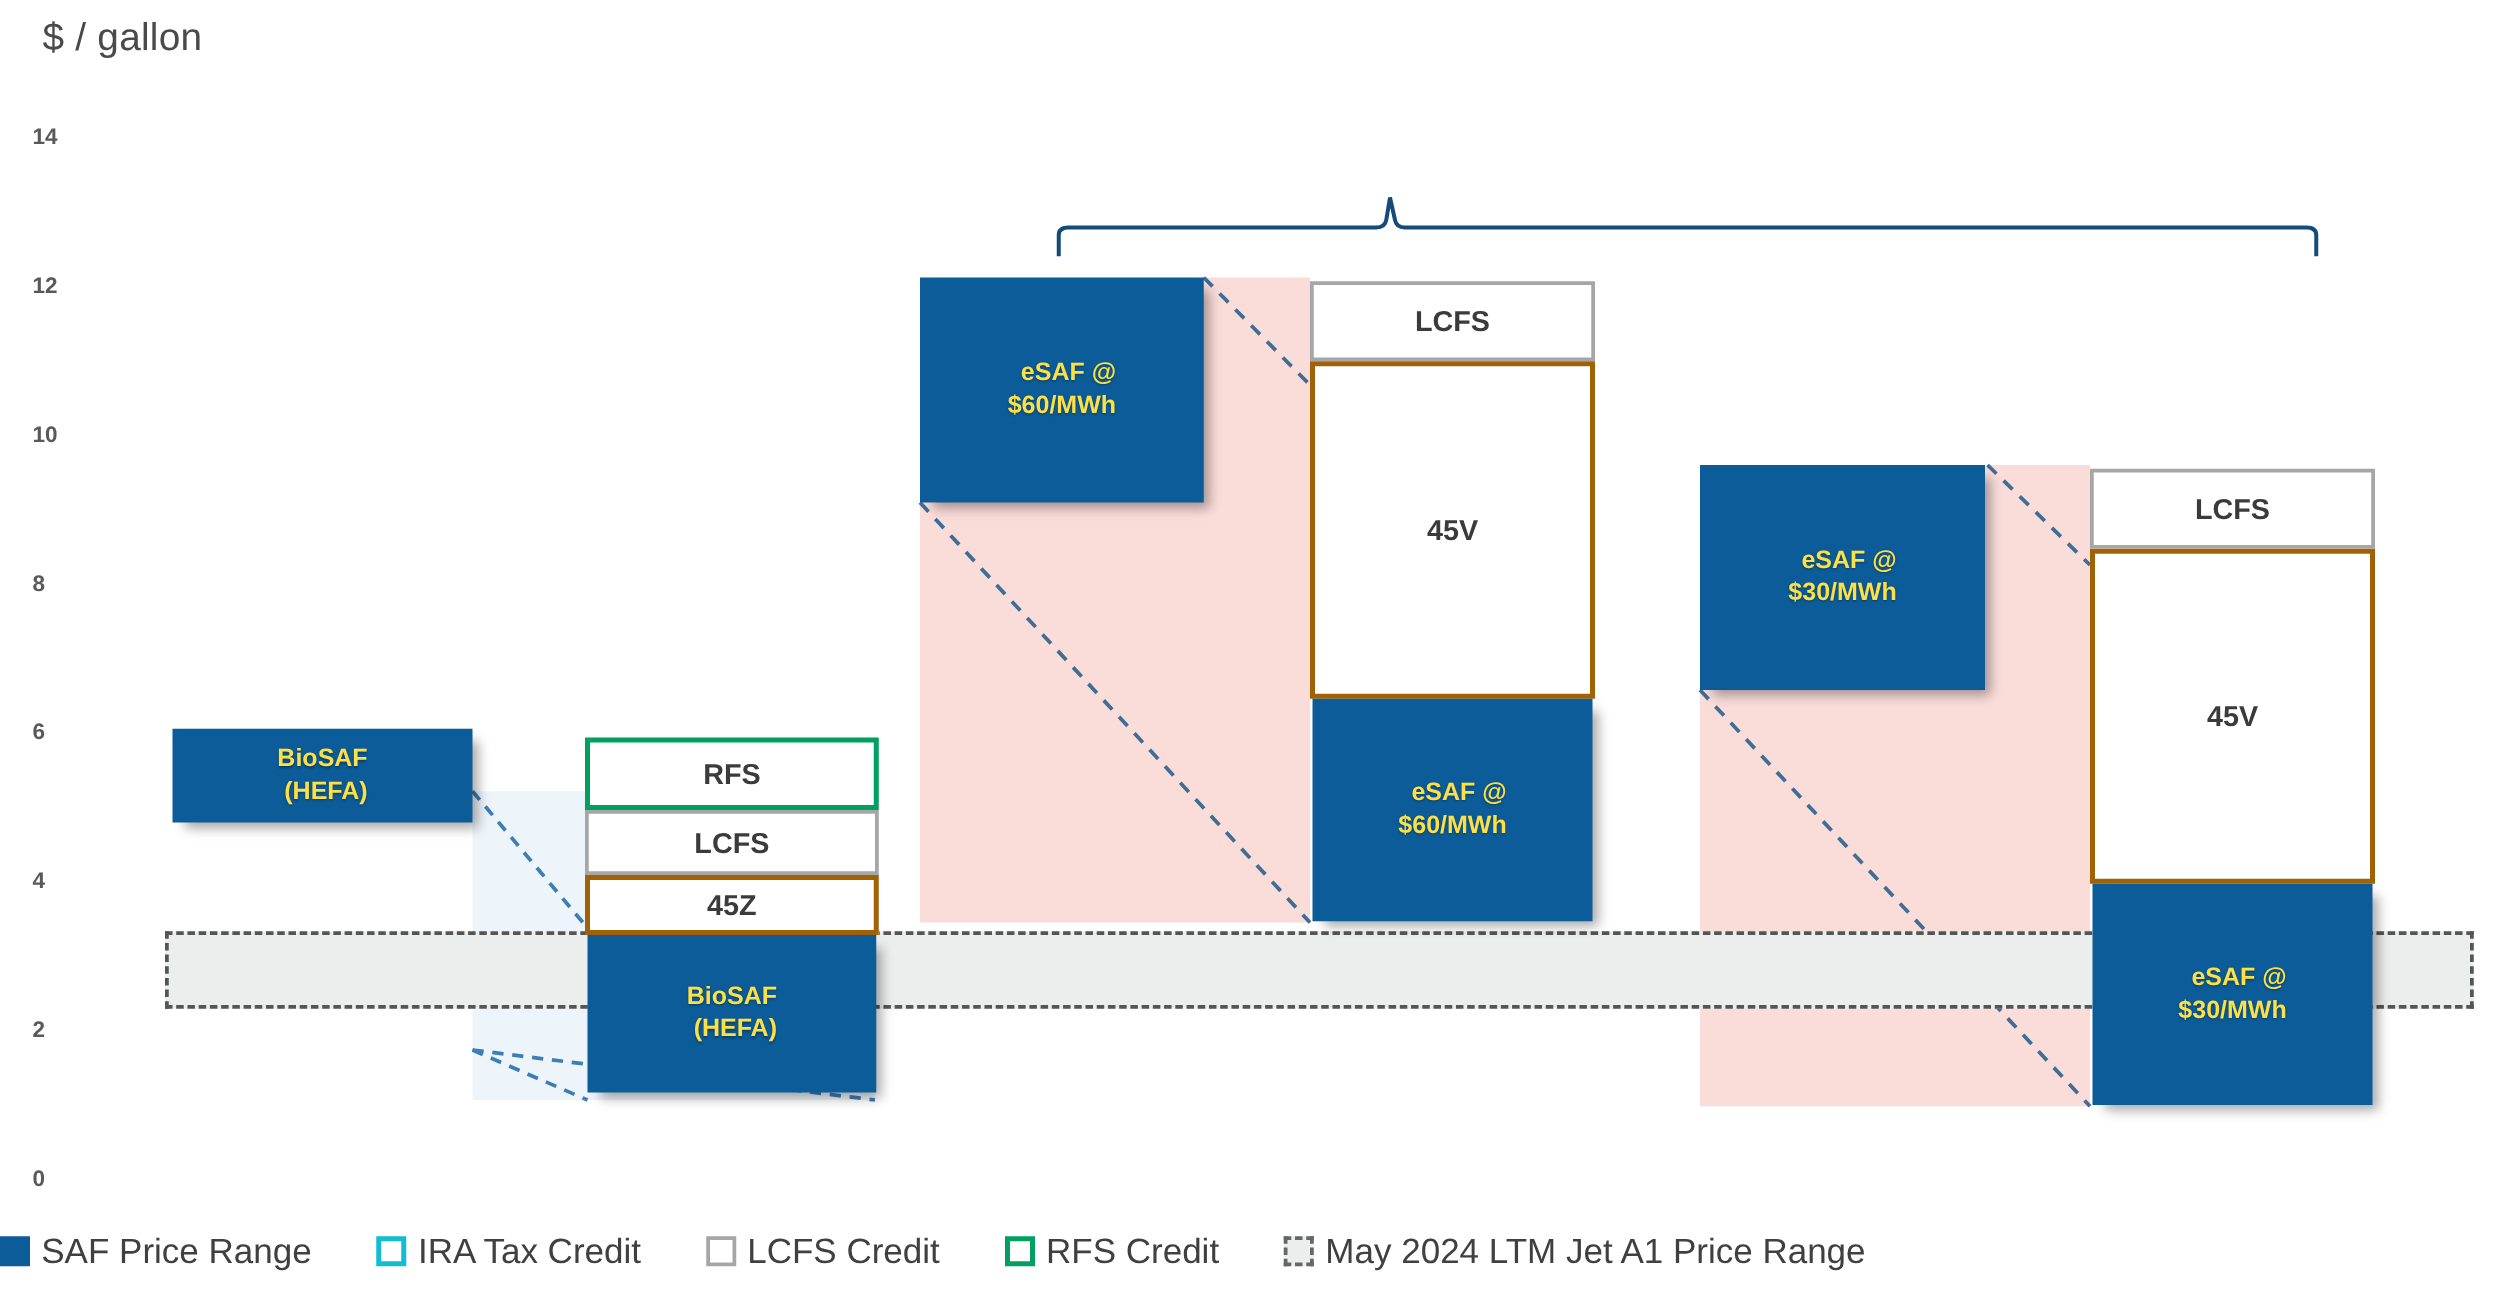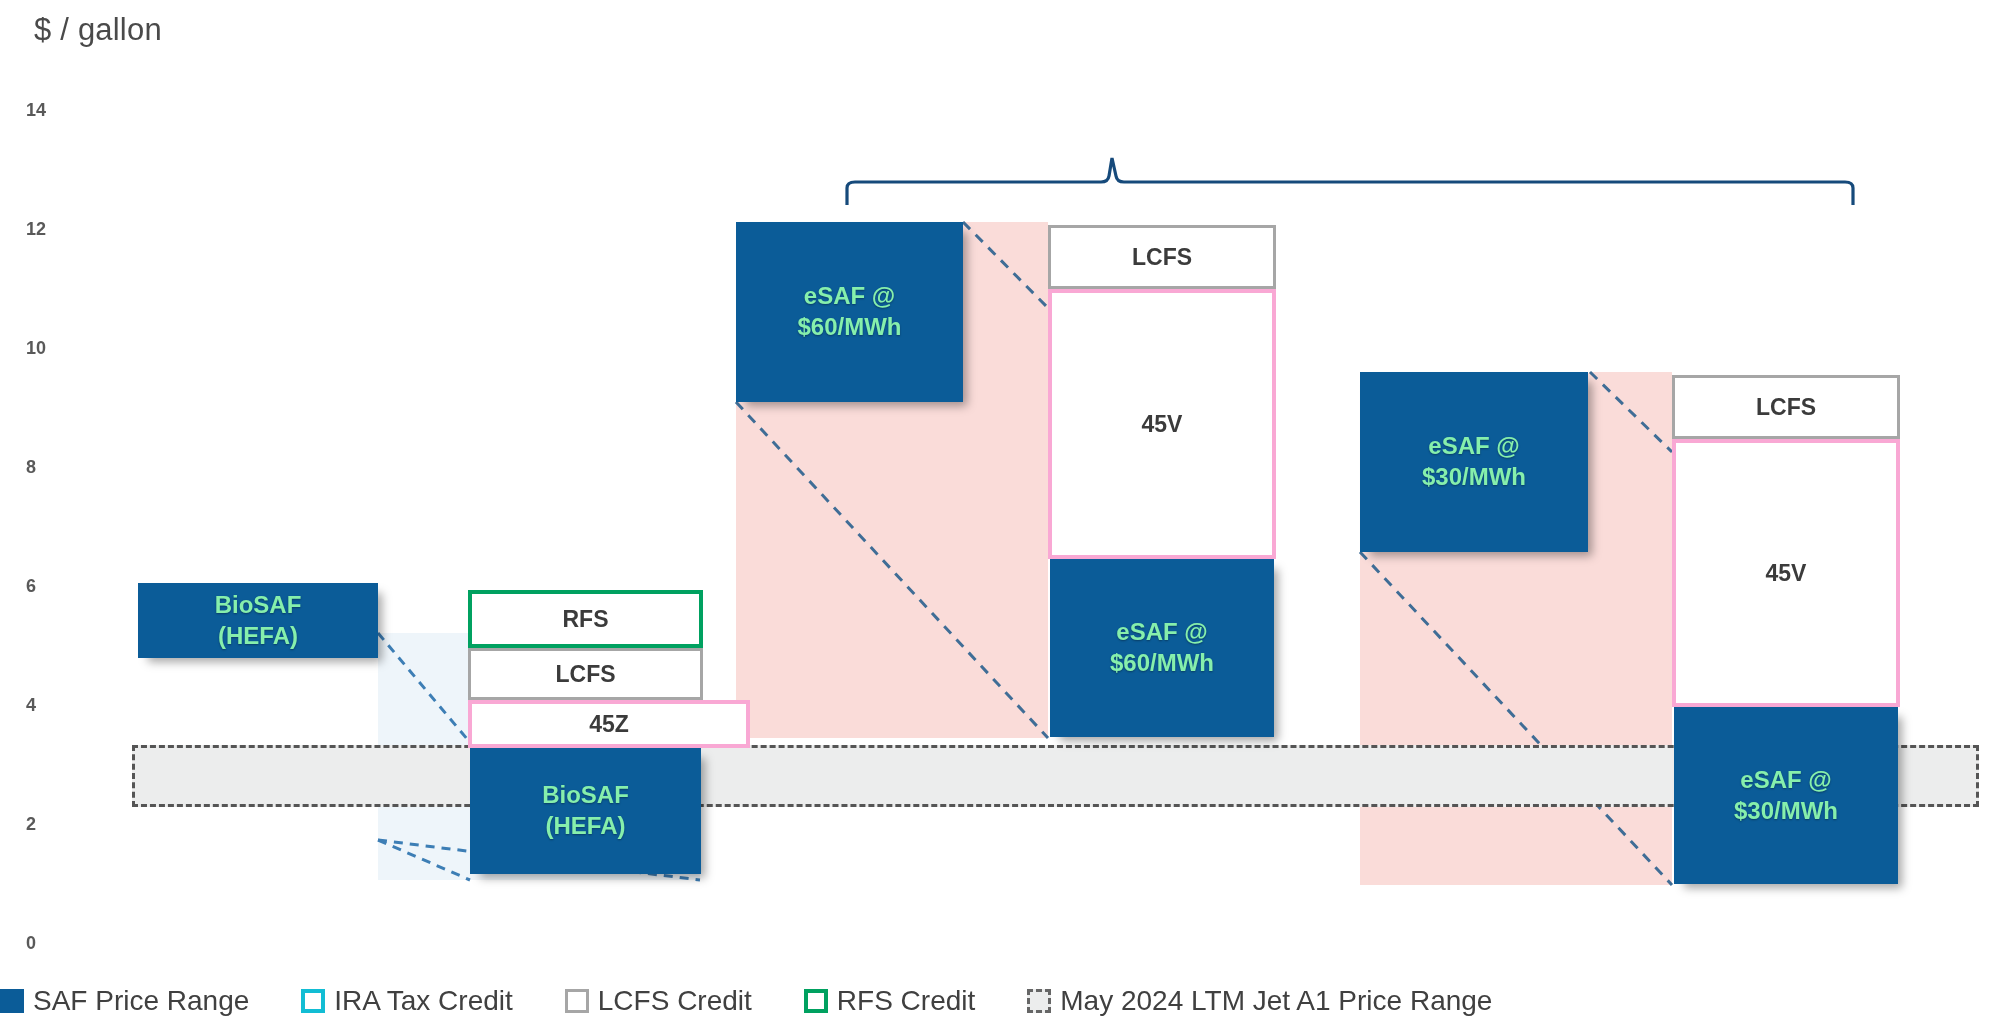--- a/index.html
+++ b/index.html
@@ -37,33 +37,33 @@
   }
 
   
   .bar{position:absolute;box-sizing:border-box;}
   .bar-solid{
     background:#0b5c98;
     box-shadow:7px 7px 9px -3px rgba(0,0,0,.35);
     display:flex;align-items:center;justify-content:center;
   }
   .bar-solid .lbl{
-    color:#86efac;font-weight:bold;font-size:24px;
-    text-align:center;line-height:1.28;
+    color:#fde047;font-weight:bold;font-size:20px;
+    text-align:right;line-height:1.28;
     text-shadow:0 1px 2px rgba(0,0,0,.35);
     white-space:pre-line;
   }
   .bar-open{
     background:#ffffff;
     display:flex;align-items:center;justify-content:center;
   }
   .bar-open .lbl{
     color:#3b3b3b;font-weight:bold;font-size:23px;text-align:right;
   }
-  .b-cyan{border:4px solid #f9a8d4;}
+  .b-cyan{border:4px solid #a16207;}
   .b-gray{border:3px solid #a6a6a6;}
   .b-green{border:4px solid #00a160;}
 
   
   .jetband{
     position:absolute;
     background:#eceded;
     border:3px dashed #555555;
     box-sizing:border-box;
   }
@@ -130,21 +130,21 @@
     <span class="lbl">BioSAF
 (HEFA)</span>
   </div>
 
   <div class="bar bar-open b-green" style="left:468px;top:590px;width:235px;height:58px;">
     <span class="lbl">RFS</span>
   </div>
   <div class="bar bar-open b-gray" style="left:468px;top:648px;width:235px;height:52px;">
     <span class="lbl">LCFS</span>
   </div>
-  <div class="bar bar-open b-cyan" style="left:468px;top:700px;width:282px;height:48px;">
+  <div class="bar bar-open b-cyan" style="left:468px;top:700px;width:235px;height:48px;">
     <span class="lbl">45Z</span>
   </div>
   <div class="bar bar-solid" style="left:470px;top:748px;width:231px;height:126px;">
     <span class="lbl">BioSAF
 (HEFA)</span>
   </div>
 
   <div class="bar bar-solid" style="left:736px;top:222px;width:227px;height:180px;">
     <span class="lbl">eSAF @
 $60/MWh</span>

